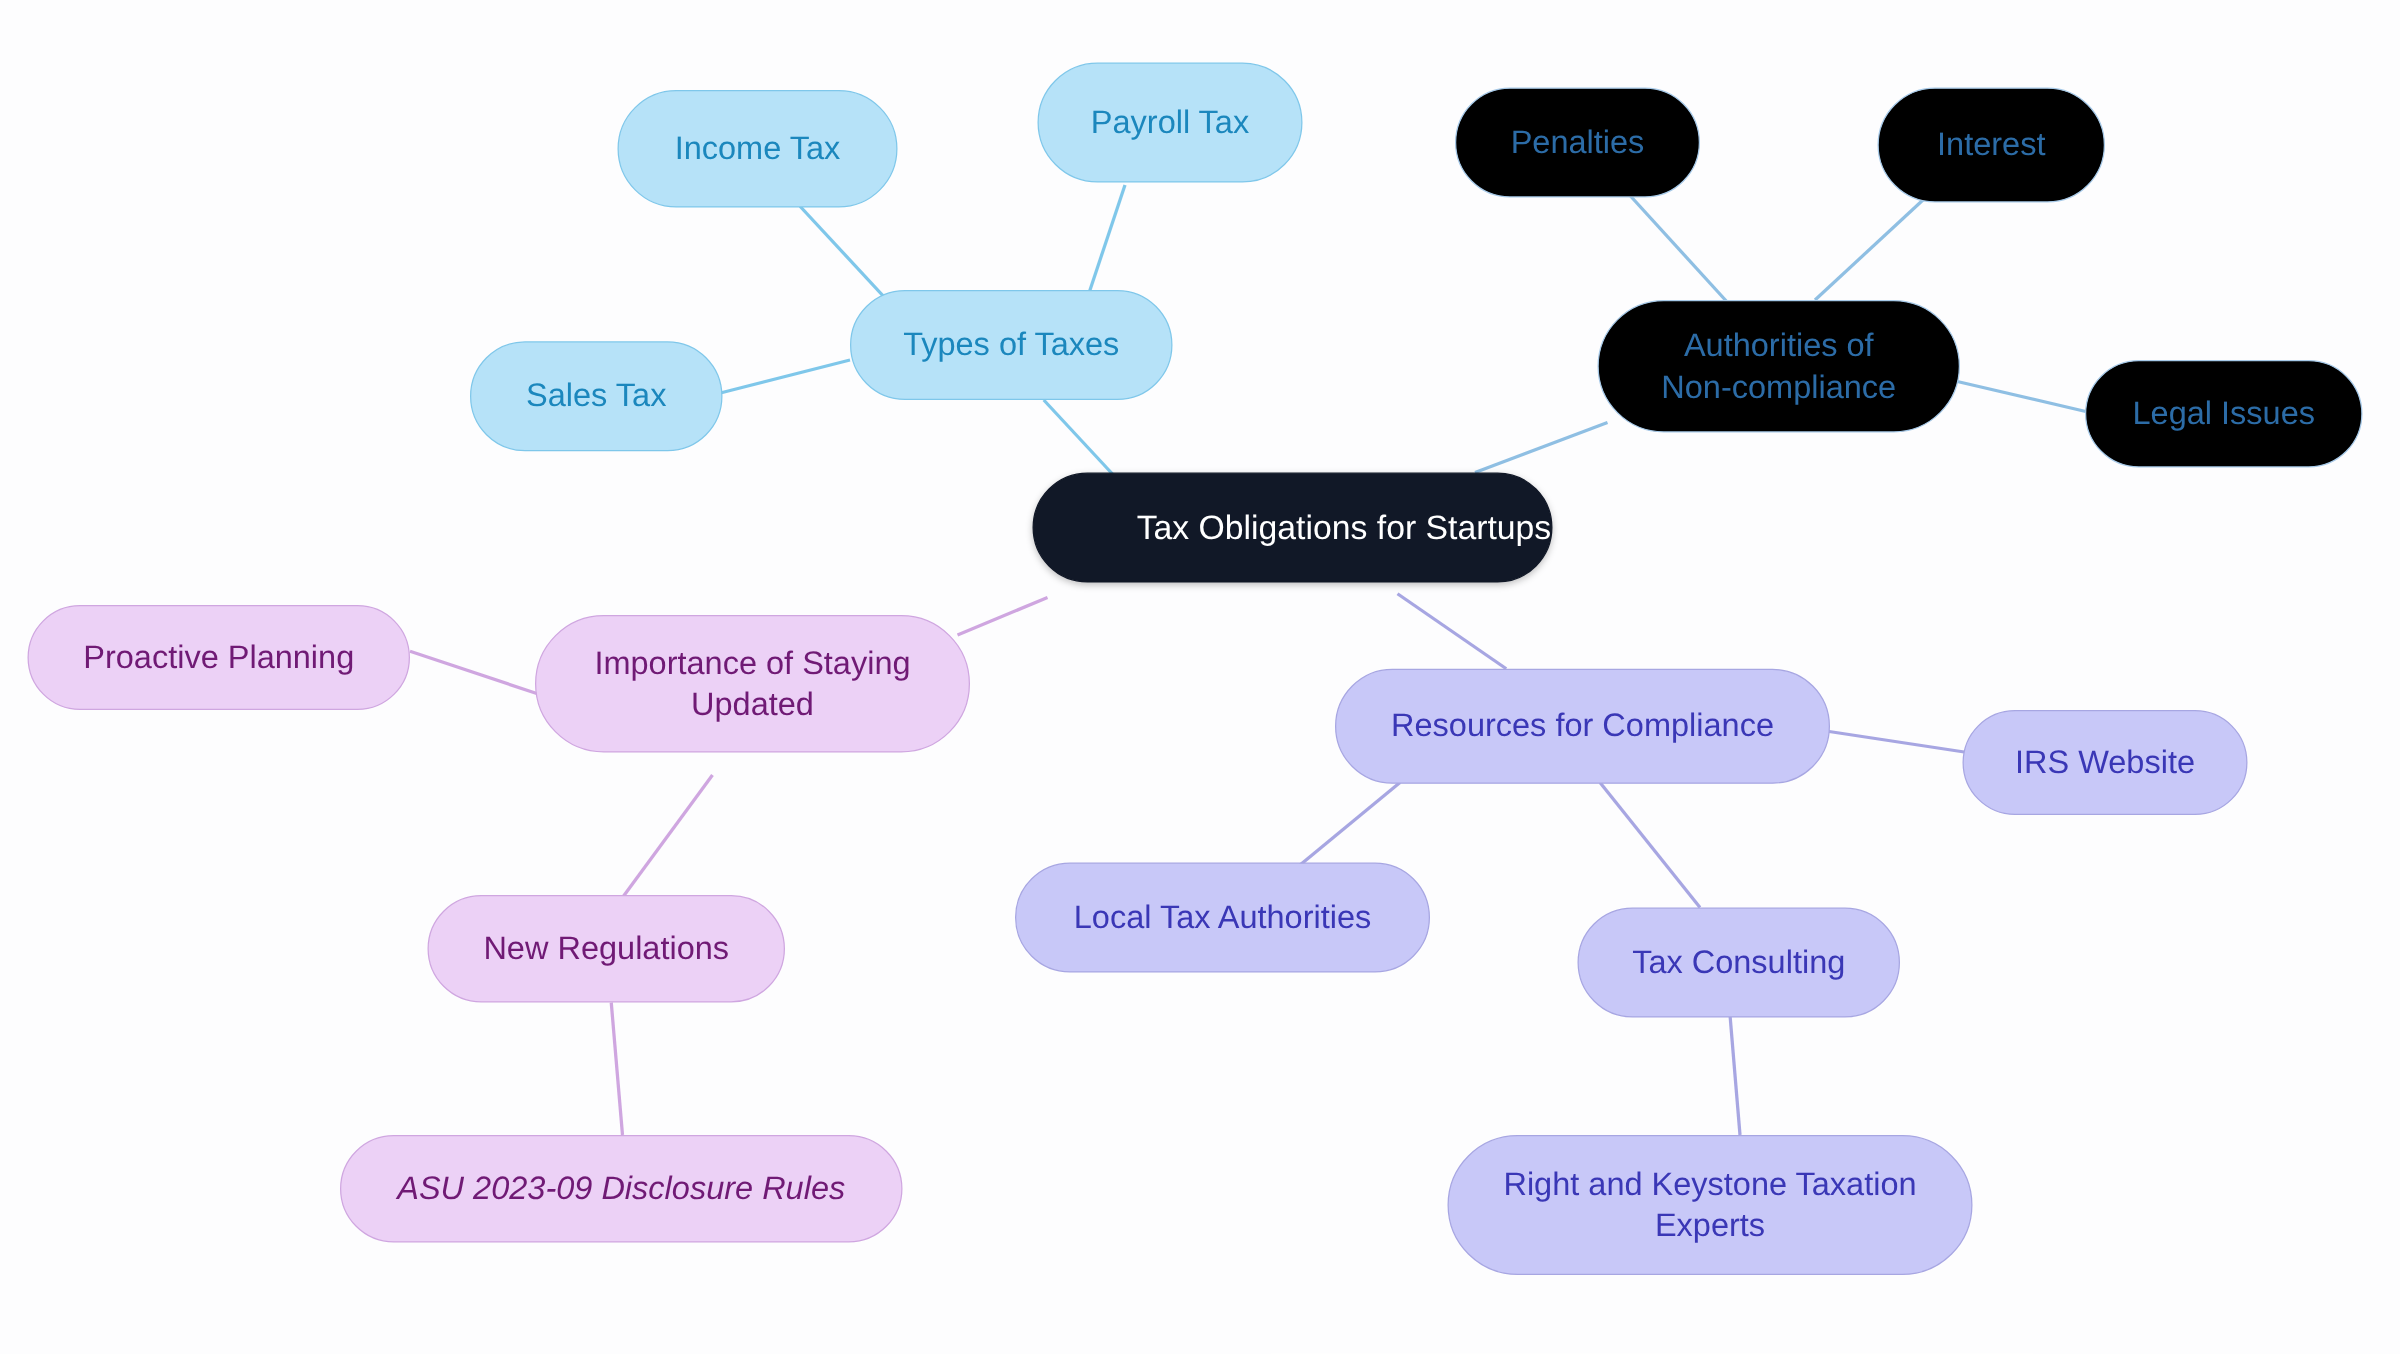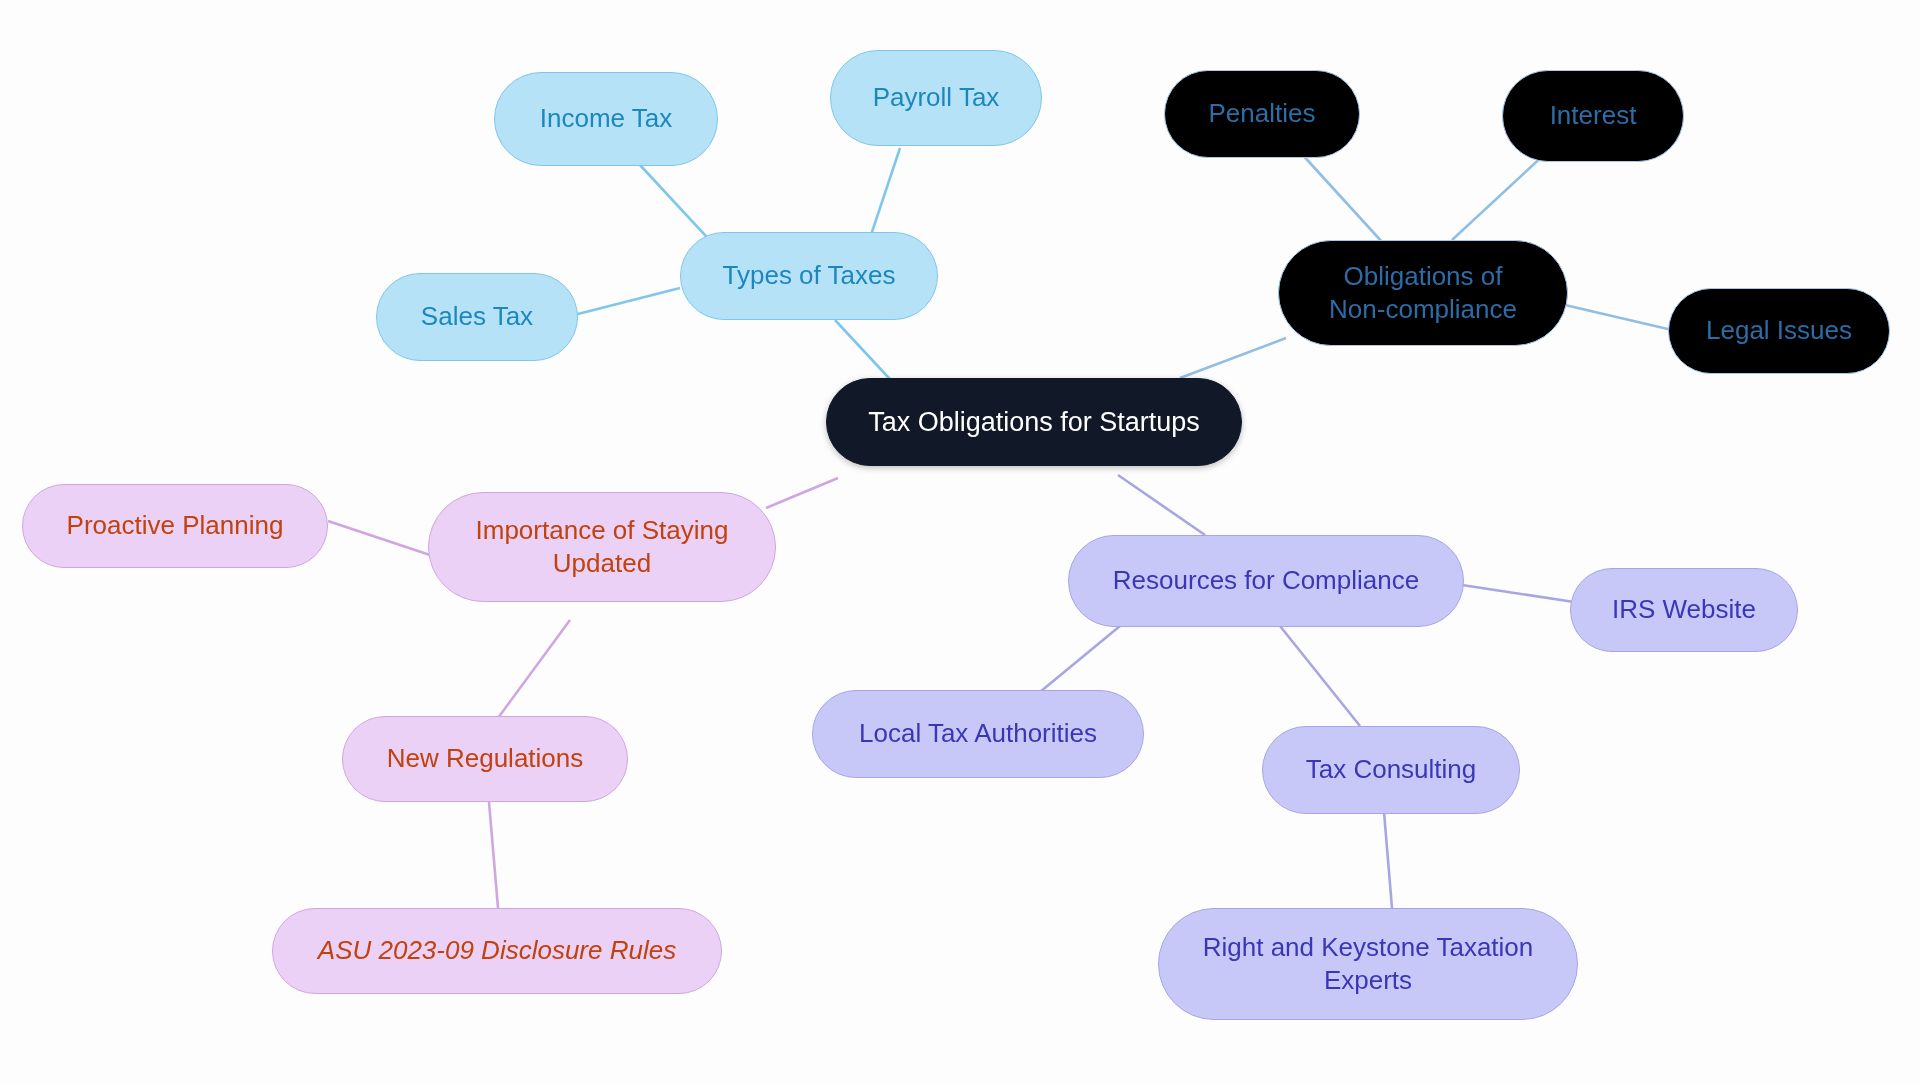--- a/index.html
+++ b/index.html
@@ -52,21 +52,21 @@
   }
   .node.blue-b {
     background: #000000;
     border-color: #a6c9e8;
     color: #2c6ca7;
     font-size: 26px;
   }
   .node.pink {
     background: #ecd1f6;
     border-color: #cfa6e0;
-    color: #c2410c;
+    color: #701a75;
     font-size: 26px;
   }
   .node.indigo {
     background: #c8c8f8;
     border-color: #a7a6e2;
     color: #3a37b6;
     font-size: 26px;
   }
 </style>
 </head>
@@ -91,39 +91,39 @@
     <line x1="570" y1="620" x2="498" y2="718" stroke="#cfa6e0" stroke-width="2.6"></line>
     <line x1="489" y1="802" x2="498" y2="908" stroke="#cfa6e0" stroke-width="2.6"></line>
 
     <line x1="1118" y1="475" x2="1205" y2="535" stroke="#a7a6e2" stroke-width="2.6"></line>
     <line x1="1462" y1="585" x2="1574" y2="602" stroke="#a7a6e2" stroke-width="2.6"></line>
     <line x1="1120" y1="626" x2="1040" y2="692" stroke="#a7a6e2" stroke-width="2.6"></line>
     <line x1="1280" y1="626" x2="1360" y2="726" stroke="#a7a6e2" stroke-width="2.6"></line>
     <line x1="1384" y1="812" x2="1392" y2="908" stroke="#a7a6e2" stroke-width="2.6"></line>
   </svg>
 
-  <div class="node root" style="left:826px; top:378px; width:416px; height:88px;">
+  <div class="node root" style="left:826px; top:378px; width:416px; height:88px;justify-content:flex-end;">
     <span>Tax Obligations for Startups</span>
   </div>
 
   <div class="node blue-a" style="left:494px; top:72px; width:224px; height:94px;">
     <span>Income Tax</span>
   </div>
   <div class="node blue-a" style="left:680px; top:232px; width:258px; height:88px;">
     <span>Types of Taxes</span>
   </div>
   <div class="node blue-a" style="left:830px; top:50px; width:212px; height:96px;">
     <span>Payroll Tax</span>
   </div>
   <div class="node blue-a" style="left:376px; top:273px; width:202px; height:88px;">
     <span>Sales Tax</span>
   </div>
 
   <div class="node blue-b" style="left:1278px; top:240px; width:290px; height:106px;">
-    <span>Obligations of
+    <span>Authorities of
 Non-compliance</span>
   </div>
   <div class="node blue-b" style="left:1164px; top:70px; width:196px; height:88px;">
     <span>Penalties</span>
   </div>
   <div class="node blue-b" style="left:1502px; top:70px; width:182px; height:92px;justify-content:center;">
     <span>Interest</span>
   </div>
   <div class="node blue-b" style="left:1668px; top:288px; width:222px; height:86px;">
     <span>Legal Issues</span>

